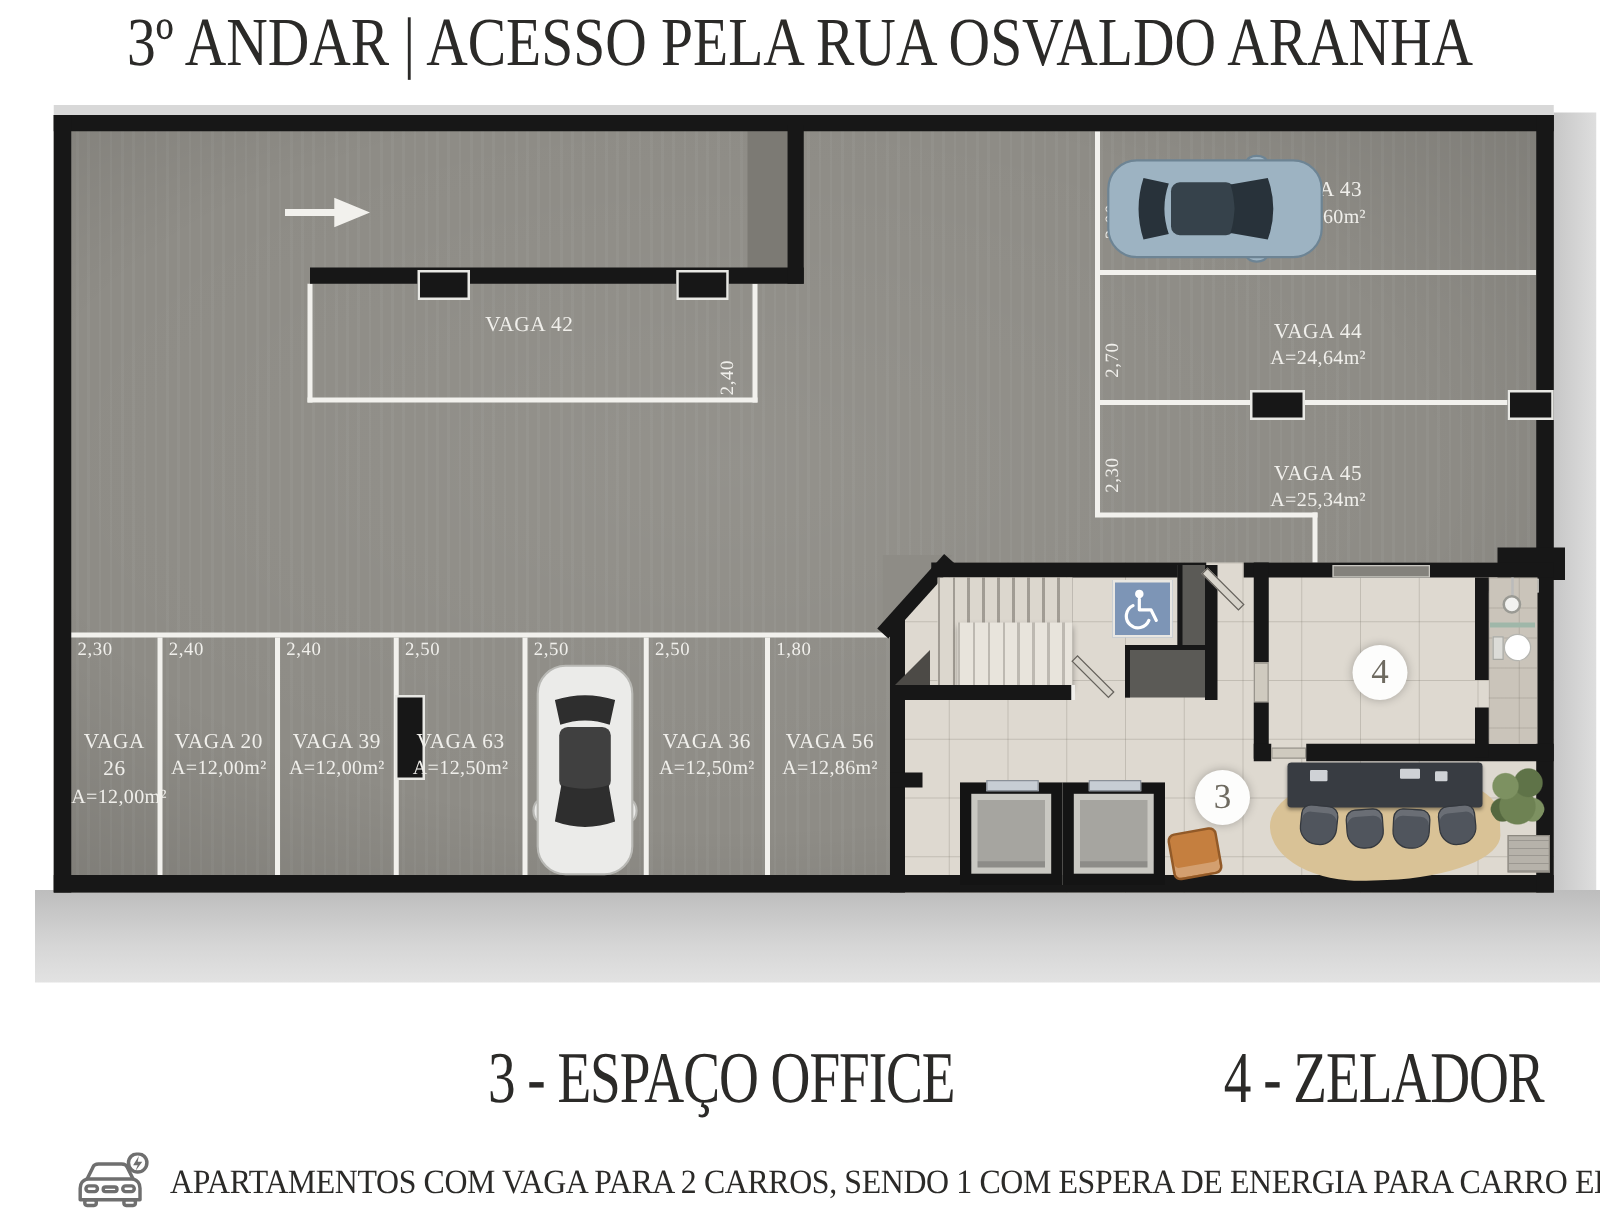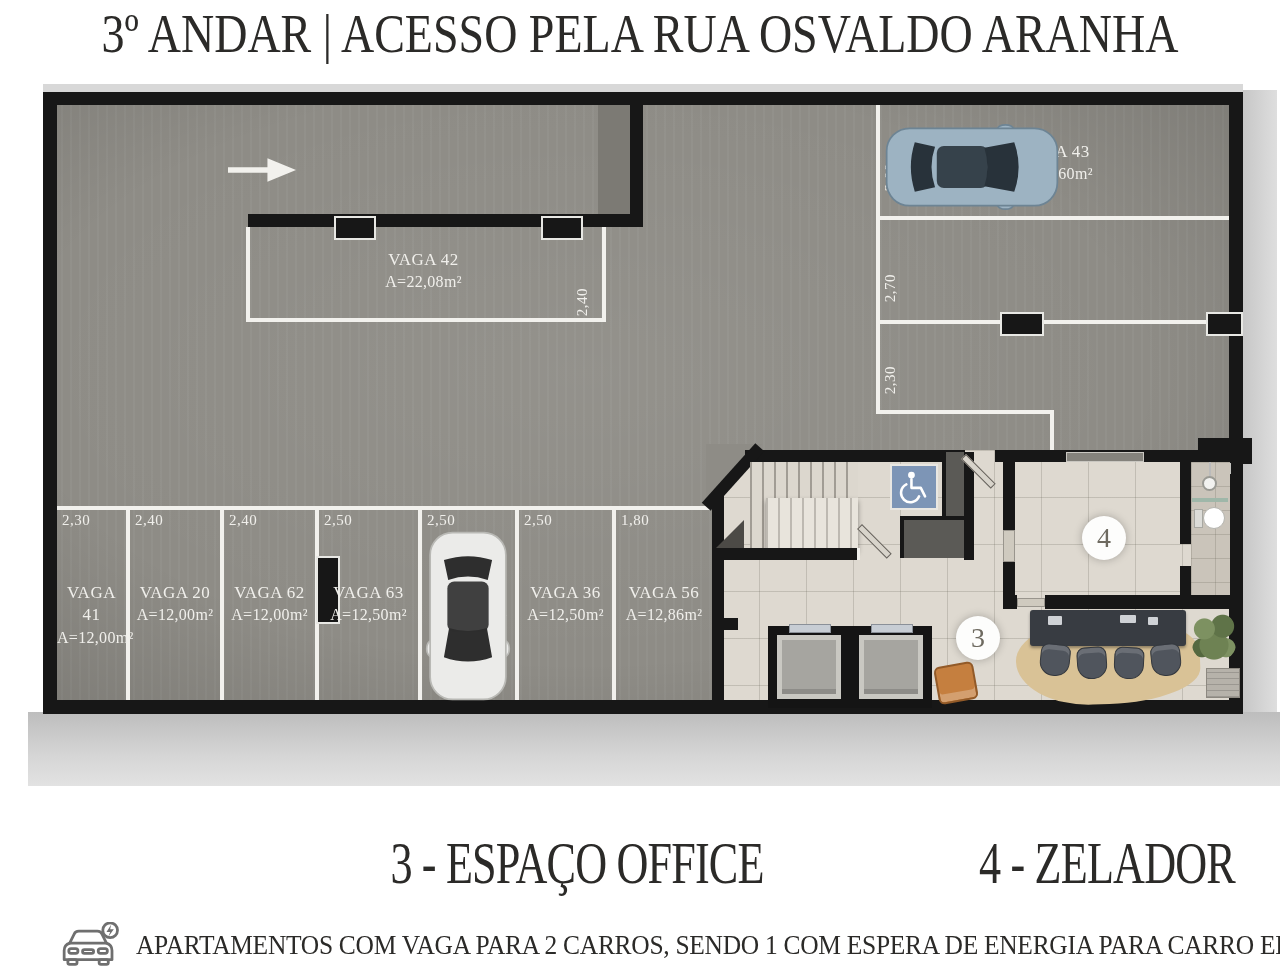--- a/index.html
+++ b/index.html
@@ -291,59 +291,64 @@
 <div class="abs ochair oc1"></div>
 <div class="abs ochair oc2"></div>
 <div class="abs ochair oc3"></div>
 <div class="abs ochair oc4"></div>
 <div class="abs plant"></div>
 <div class="abs mat"></div>
 
 <div class="abs stall s42">
   <div class="lbl">
     <span class="nm">VAGA 42</span>
-    <span class="ar">A=22,08m²</span>
   </div>
   <span class="vdim">2,40</span>
 </div>
 
 <div class="abs stall s43">
   <span class="vdim">3,00</span>
   <div class="lbl">
     <span class="nm">VAGA 43</span>
     <span class="ar">A=27,60m²</span>
   </div>
 </div>
 <div class="abs stall s44">
   <span class="vdim">2,70</span>
+  <div class="lbl">
+    <span class="nm">VAGA 44</span>
+    <span class="ar">A=24,64m²</span>
+  </div>
 </div>
 <div class="abs stall s45">
   <span class="vdim">2,30</span>
   <div class="lbl">
+    <span class="nm">VAGA 45</span>
+    <span class="ar">A=25,34m²</span>
   </div>
 </div>
 
 <div class="abs stall srow s41">
   <span class="dim">2,30</span>
   <div class="lbl">
-    <span class="nm">VAGA 41</span>
+    <span class="nm">VAGA 26</span>
     <span class="ar">A=12,00m²</span>
   </div>
 </div>
 <div class="abs stall srow s40">
   <span class="dim">2,40</span>
   <div class="lbl">
     <span class="nm">VAGA 20</span>
     <span class="ar">A=12,00m²</span>
   </div>
 </div>
 <div class="abs stall srow s39">
   <span class="dim">2,40</span>
   <div class="lbl">
-    <span class="nm">VAGA 62</span>
+    <span class="nm">VAGA 39</span>
     <span class="ar">A=12,00m²</span>
   </div>
 </div>
 <div class="abs stall srow s38">
   <span class="dim">2,50</span>
   <div class="lbl">
     <span class="nm">VAGA 63</span>
     <span class="ar">A=12,50m²</span>
   </div>
 </div>

